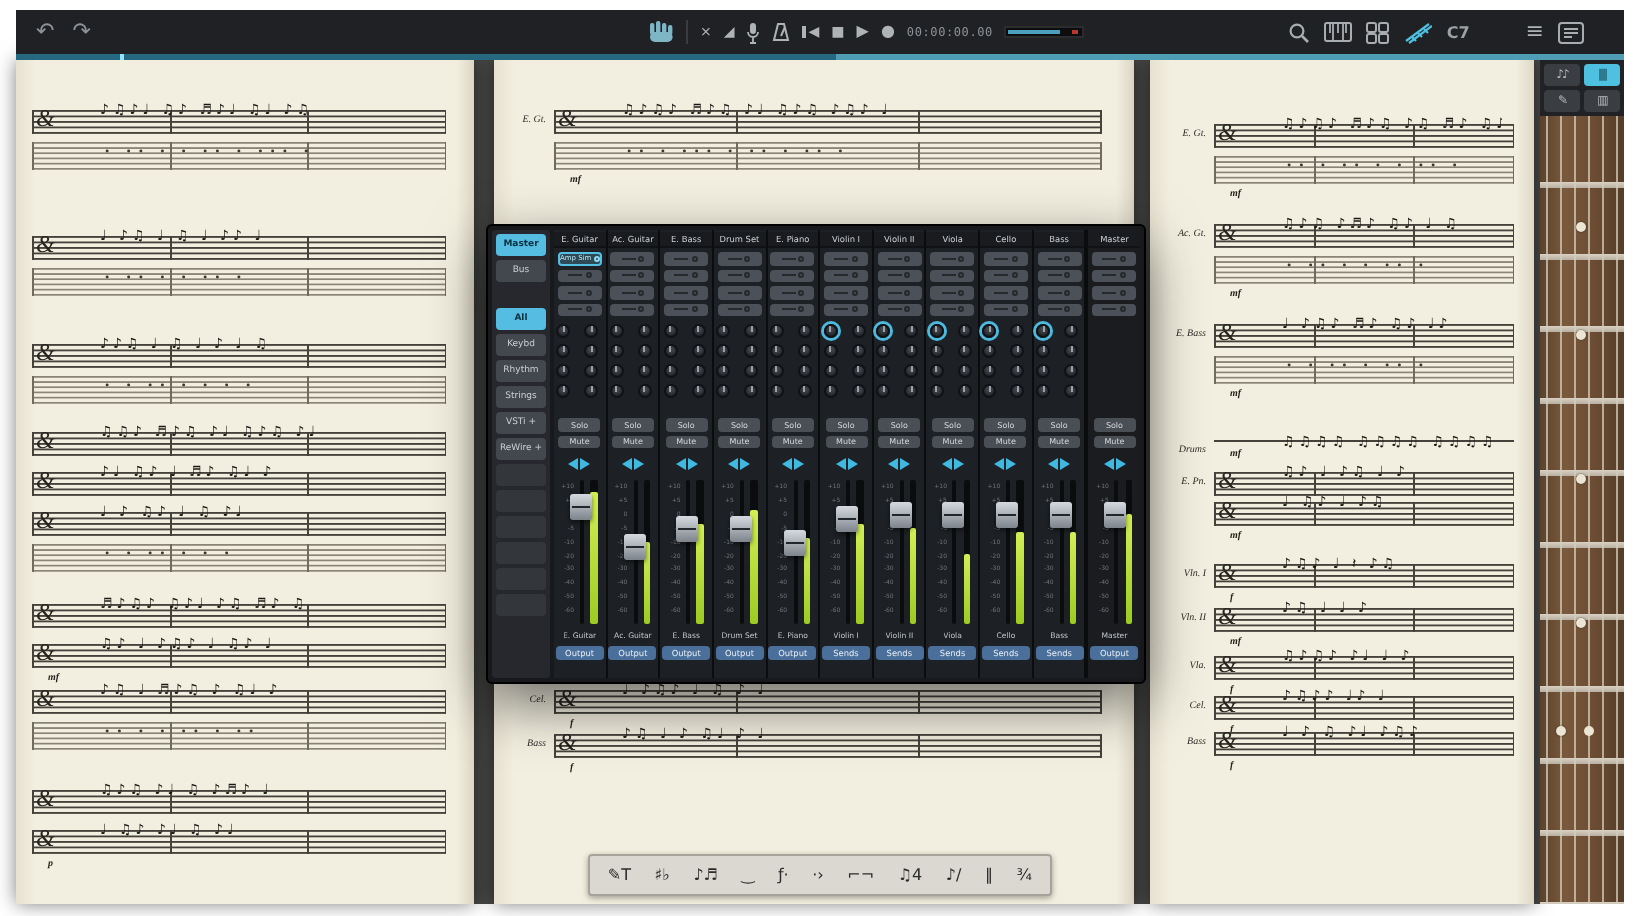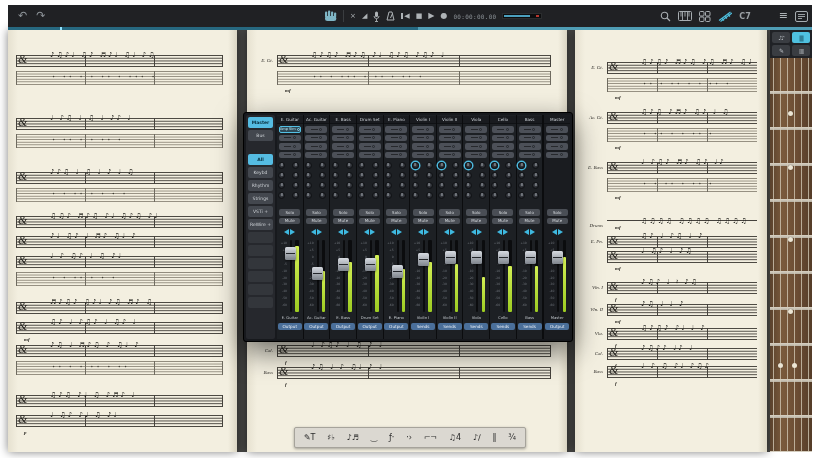--- a/index.html
+++ b/index.html
@@ -13,21 +13,21 @@
 .tb-center{position:absolute;left:316px;display:flex;align-items:center;gap:6px;height:22px}
 .tb-sep{width:1px;height:12px;background:#3a3d40}
 .tico{color:#aeb3b6;font-size:7px;line-height:22px}
 .tico.big{font-size:8px}
 .rw{position:relative;padding-left:3px}
 .rw::before{content:"";position:absolute;left:0;top:8px;width:1.5px;height:6px;background:#aeb3b6}
 .time{font-family:"DejaVu Sans Mono",monospace;font-size:6px;color:#8b9196;letter-spacing:.3px}
 .tmeter{width:40px;height:6px;background:#0c0d0e;border:1px solid #2a2c2e;position:relative}
 .tmeter .fill{position:absolute;left:1px;top:1px;bottom:1px;width:68%;background:#4b9fbd}
 .tmeter .clip{position:absolute;right:2px;top:1px;bottom:1px;width:3px;background:#b8372f}
-.tb-right{position:absolute;right:4px;display:flex;align-items:center;gap:7px;height:22px}
+.tb-right{position:absolute;right:20px;display:flex;align-items:center;gap:7px;height:22px}
 .tb-right .tico{font-size:10px}
 .chord{color:#9ba1a5;font-size:8px;font-weight:bold}
 .tb-right svg{display:block}
 
 
 .timeline{position:absolute;left:8px;top:27px;width:804px;height:3px;background:linear-gradient(90deg,#266880 0 51%,#4f9db5 51% 100%);z-index:49}
 .playhead{position:absolute;left:52px;top:0;width:2px;height:3px;background:#8fe3ff}
 
 
 .ws{position:absolute;left:8px;top:30px;width:804px;height:422px;background:#474745}

